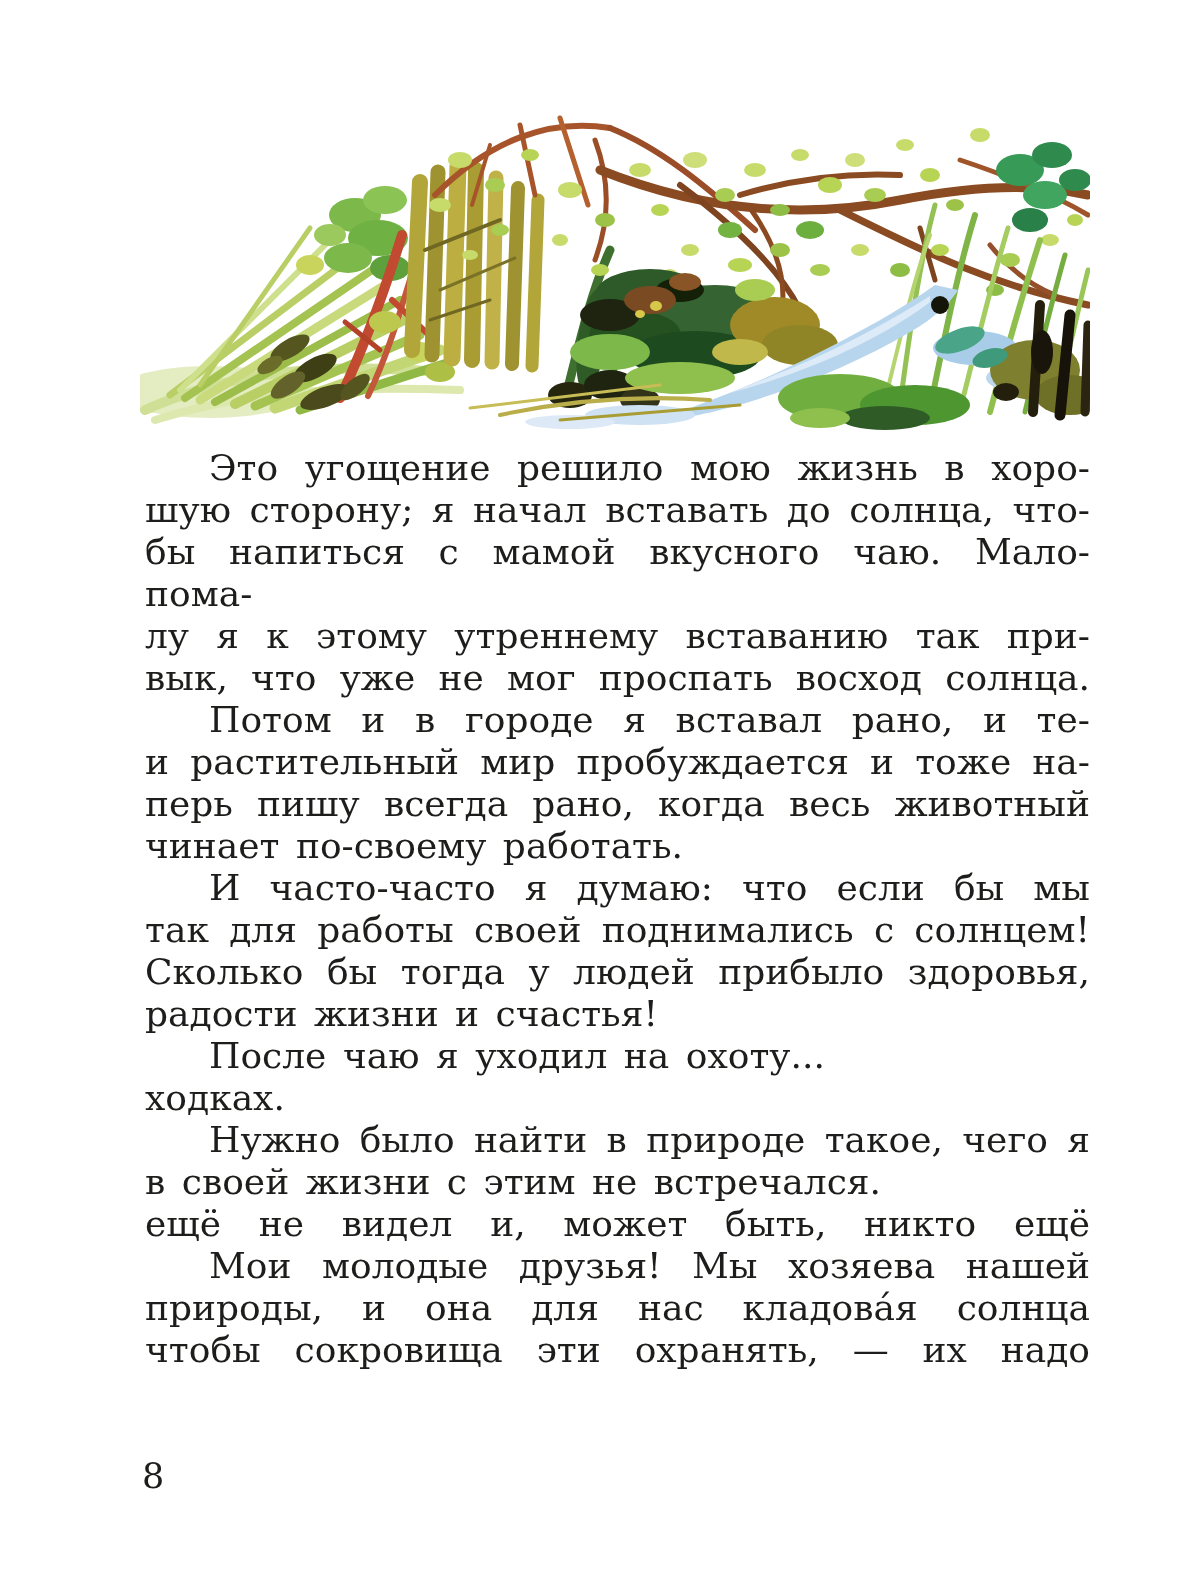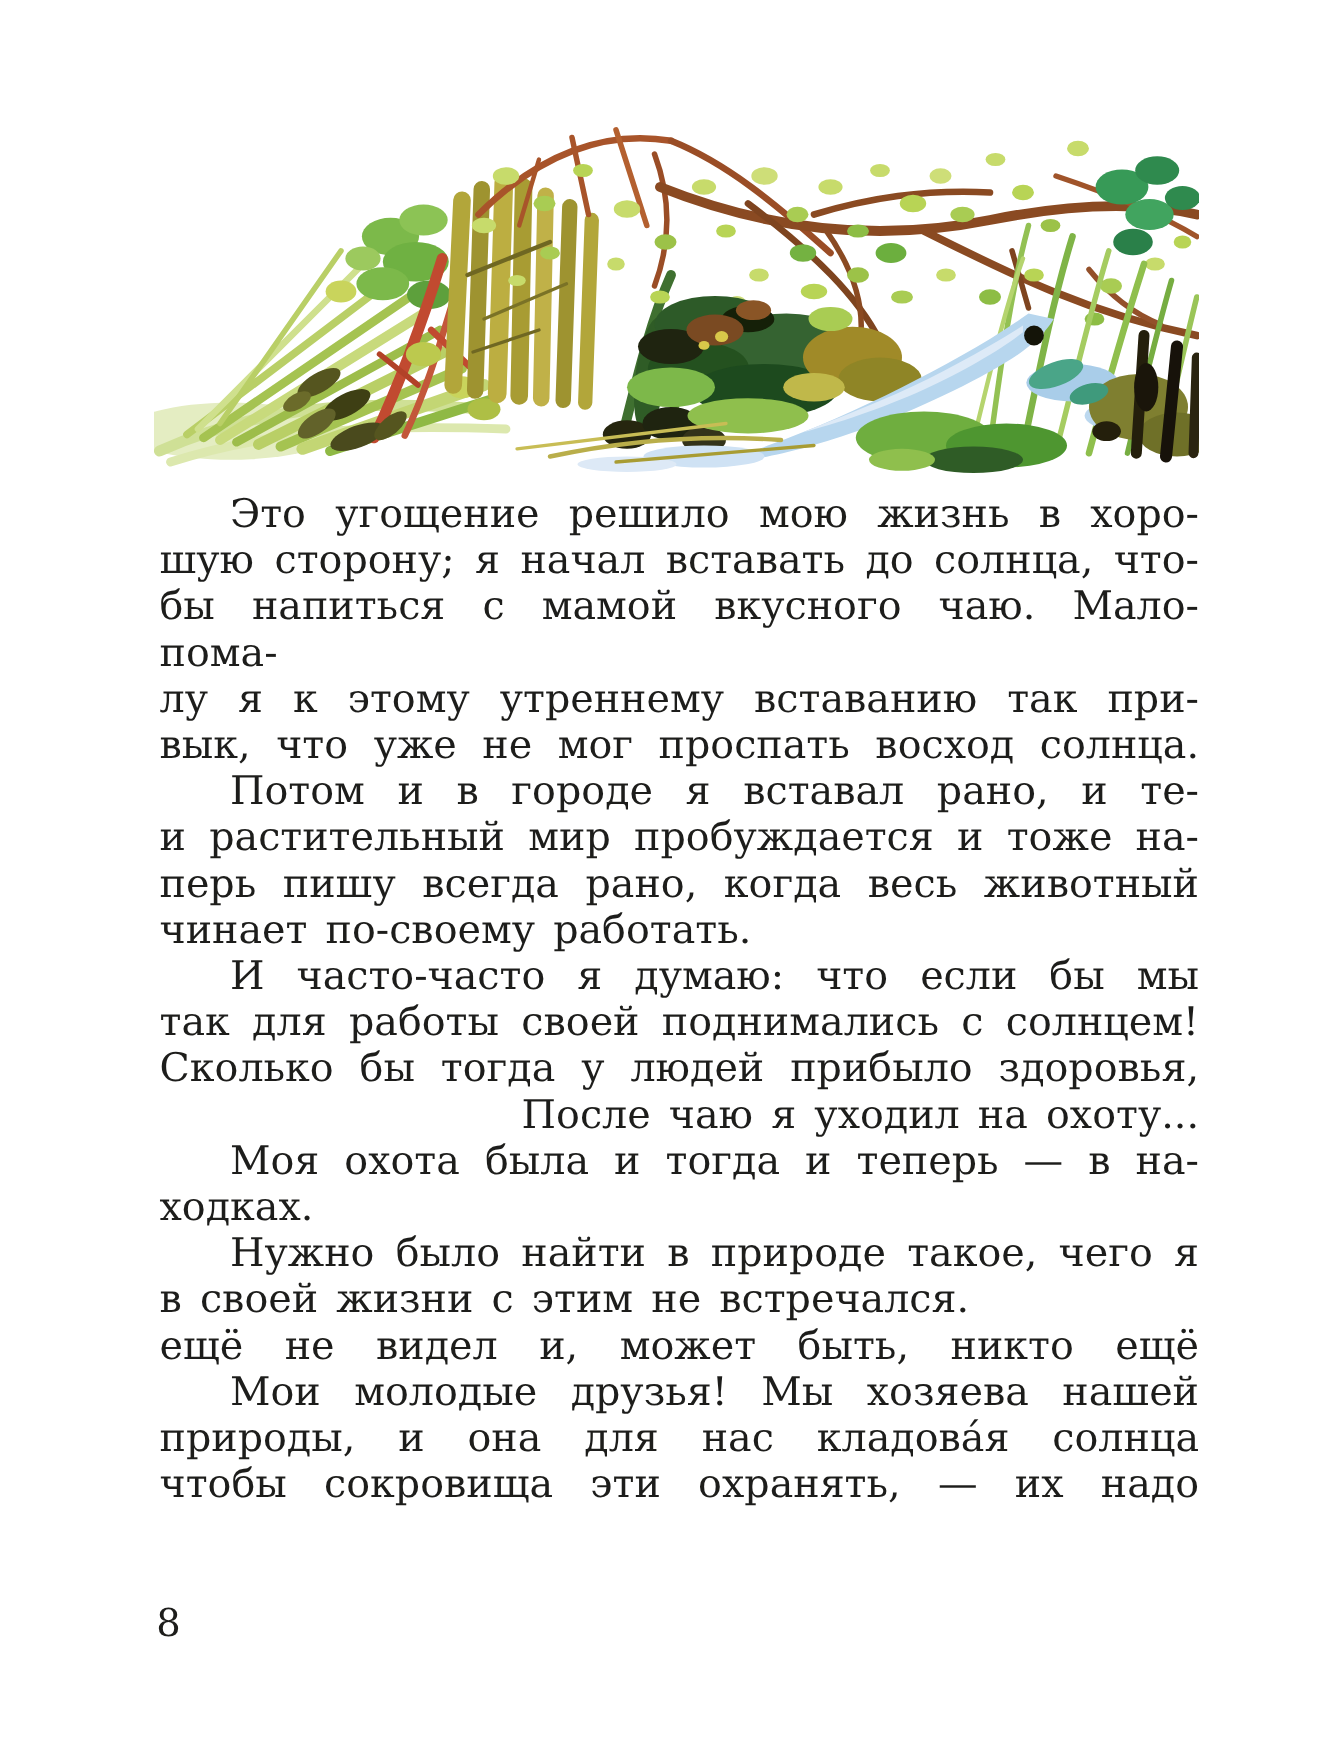--- a/index.html
+++ b/index.html
@@ -28,21 +28,21 @@
   .line {
     font-size: 36px;
     line-height: 42px;
     word-spacing: 0.14em;
     white-space: normal;
   }
   .line.justify {
     text-align: justify;
     text-align-last: justify;
   }
-  .line.indent { text-indent: 64px; text-align: right; }
+  .line.indent { text-indent: 64px; }
   .page-number {
     position: absolute;
     left: 142px; top: 1456px;
     font-size: 35px;
     color: #1d1d1b;
   }
 </style>
 </head>
 <body>
 
@@ -262,22 +262,22 @@
       <div class="line justify">бы напиться с мамой вкусного чаю. Мало-пома-</div>
       <div class="line justify">лу я к этому утреннему вставанию так при-</div>
       <div class="line justify">вык, что уже не мог проспать восход солнца.</div>
       <div class="line indent justify">Потом и в городе я вставал рано, и те-</div>
       <div class="line justify">и растительный мир пробуждается и тоже на-</div>
       <div class="line justify">перь пишу всегда рано, когда весь животный</div>
       <div class="line">чинает по-своему работать.</div>
       <div class="line indent justify">И часто-часто я думаю: что если бы мы</div>
       <div class="line justify">так для работы своей поднимались с солнцем!</div>
       <div class="line justify">Сколько бы тогда у людей прибыло здоровья,</div>
+      <div class="line">радости жизни и счастья!</div>
       <div class="line indent">После чаю я уходил на охоту...</div>
-      <div class="line indent justify">Моя охота была и тогда и теперь — в на-</div>
       <div class="line">ходках.</div>
       <div class="line indent justify">Нужно было найти в природе такое, чего я</div>
       <div class="line">в своей жизни с этим не встречался.</div>
       <div class="line justify">ещё не видел и, может быть, никто ещё</div>
       <div class="line indent justify">Мои молодые друзья! Мы хозяева нашей</div>
       <div class="line justify">природы, и она для нас кладова́я солнца</div>
       <div class="line justify">чтобы сокровища эти охранять, — их надо</div>
     </div>
 
   <div class="page-number">8</div>

